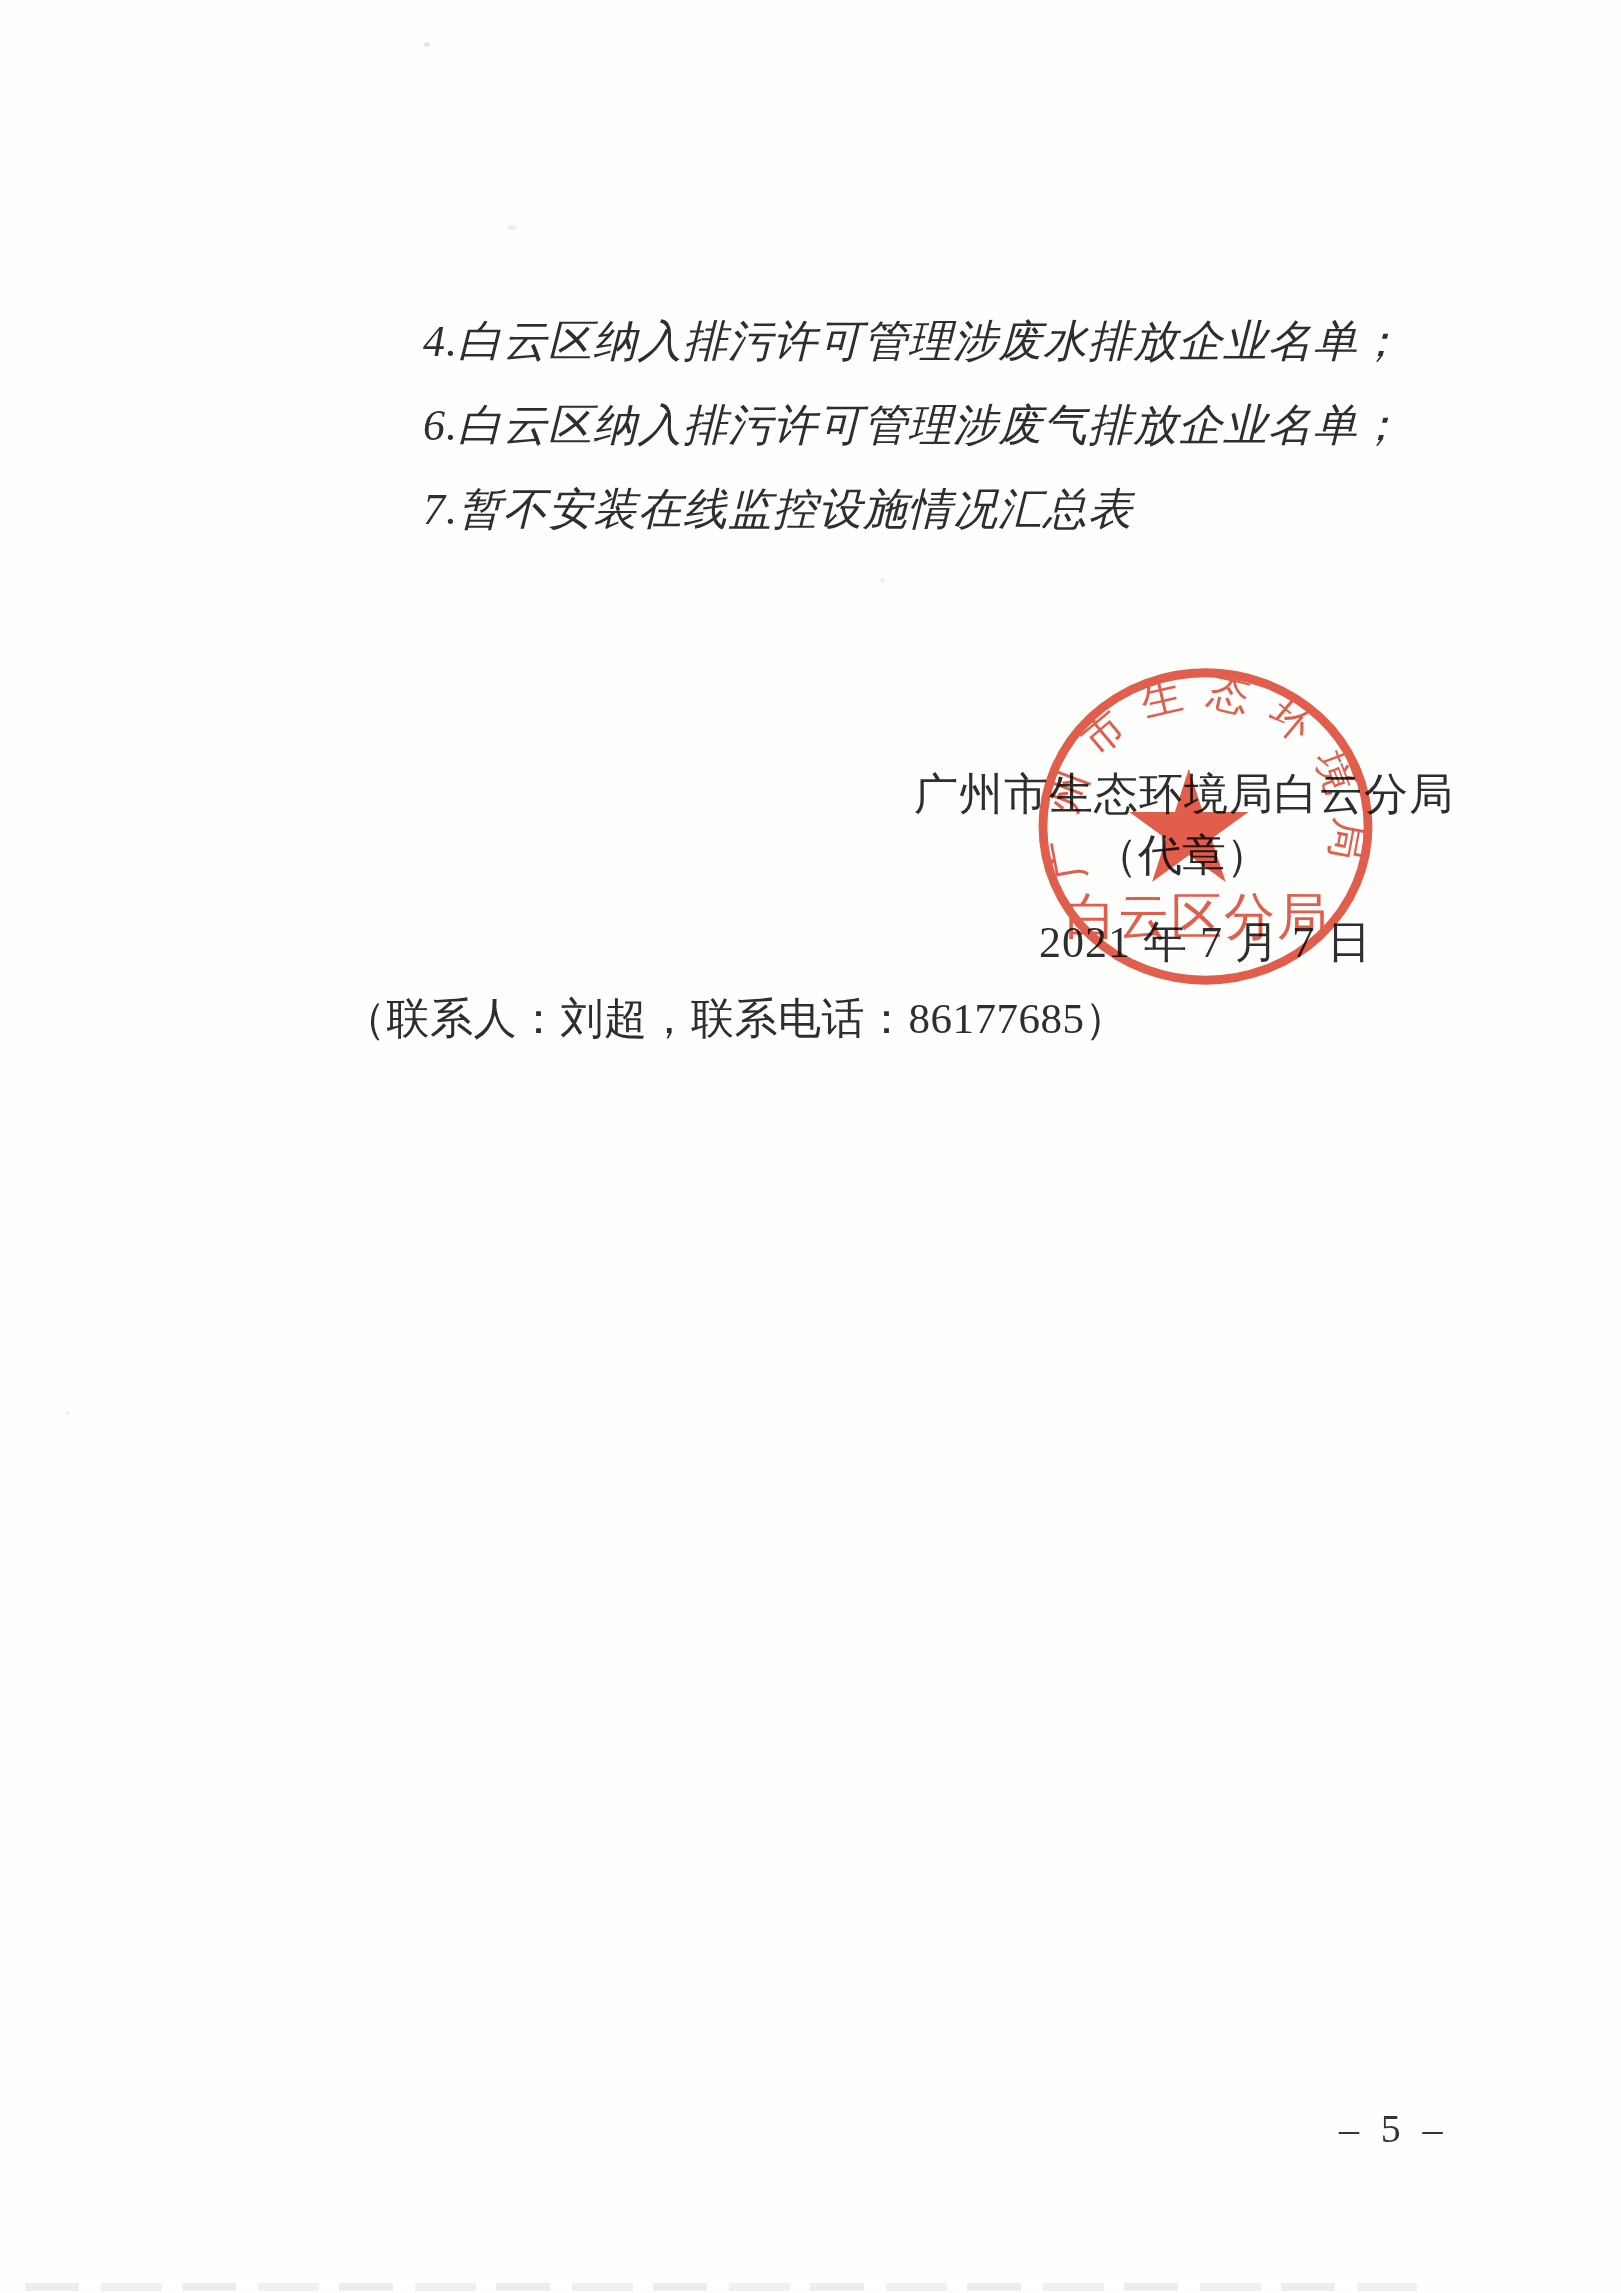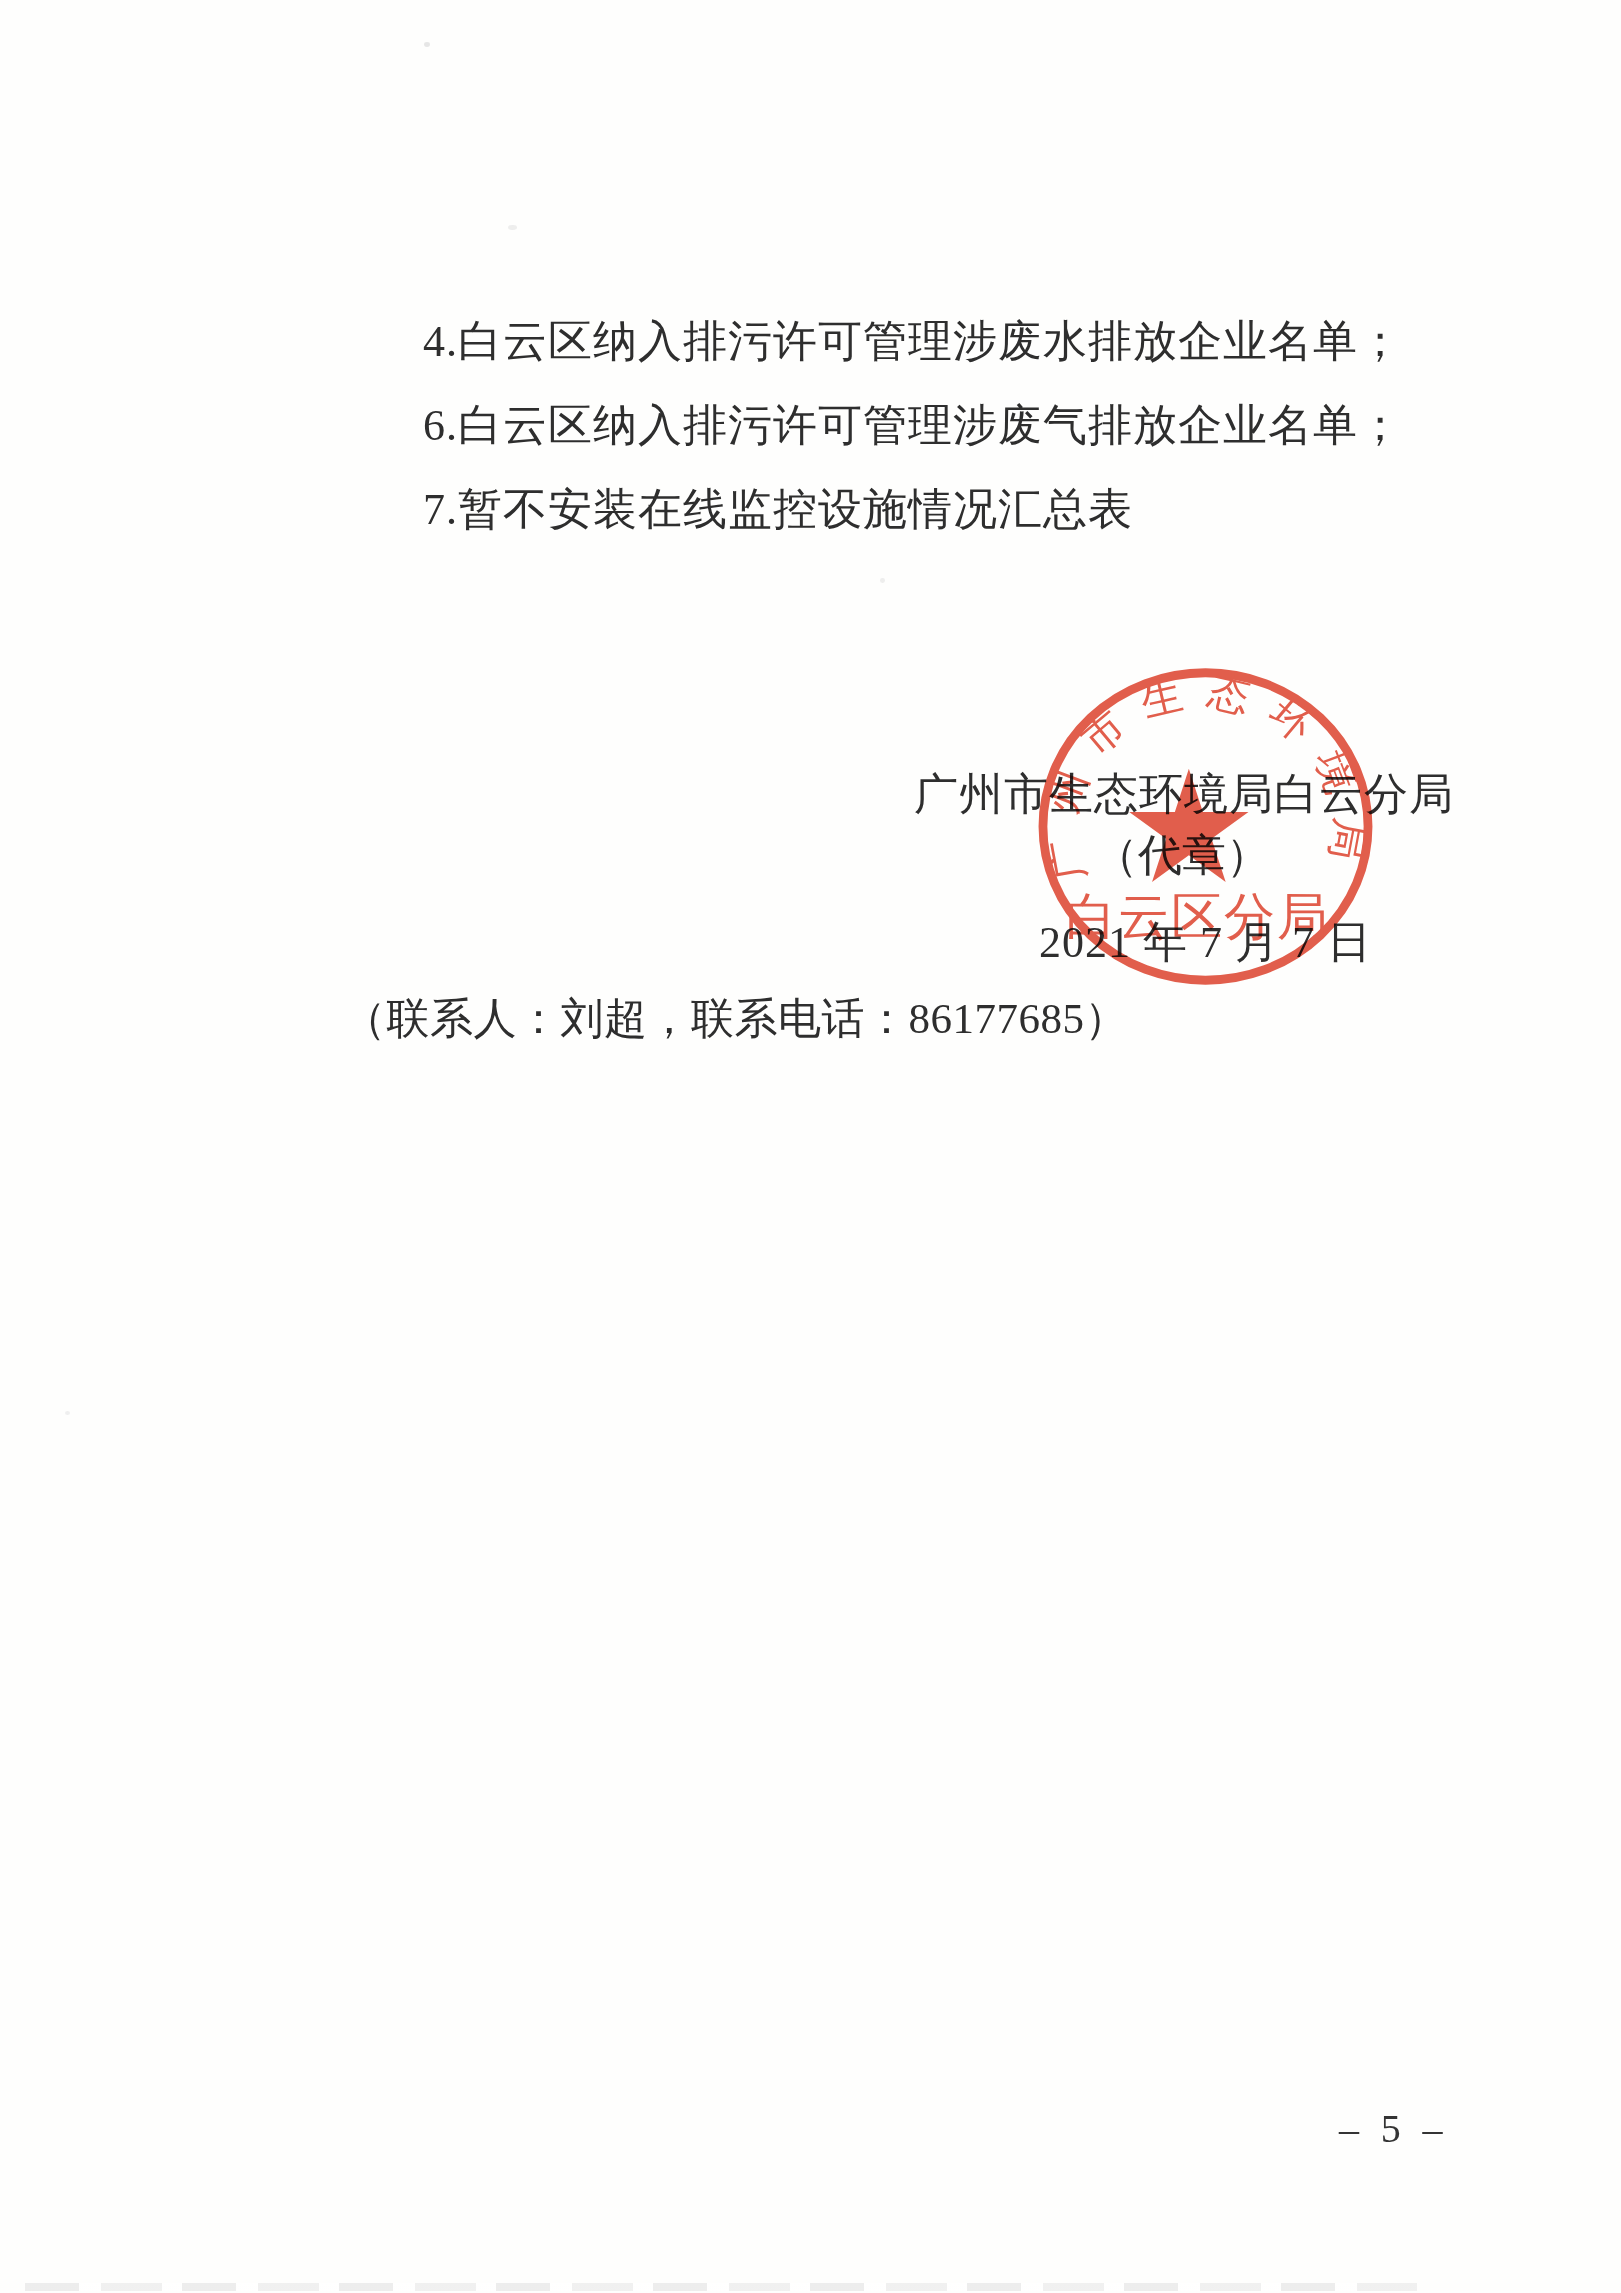--- a/index.html
+++ b/index.html
@@ -10,20 +10,21 @@
     font-family:"Liberation Serif","DejaVu Serif",serif;
     color:#2e2e2e;
     overflow:hidden;
   }
   .attachment-list{
     position:absolute;left:423px;top:300px;
   }
   .att-line{
     font-size:44px;line-height:84px;white-space:pre;
     letter-spacing:1px;
+    font-style:italic;
   }
   .sig-org{
     position:absolute;left:914px;top:745px;
     font-size:44px;letter-spacing:1px;white-space:pre;margin-top:20px;
   }
   .sig-onbehalf{
     position:absolute;left:1094px;top:826px;
     font-size:44px;white-space:pre;
   }
   .sig-date{

